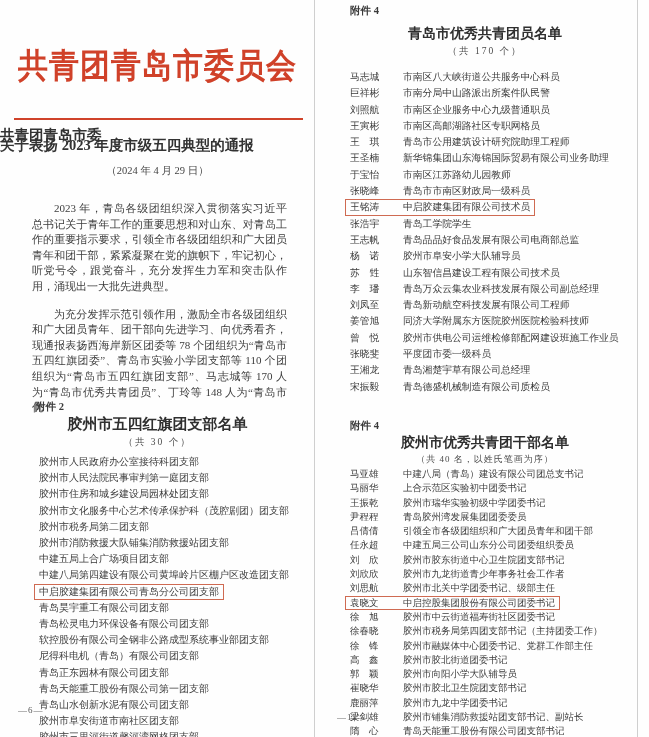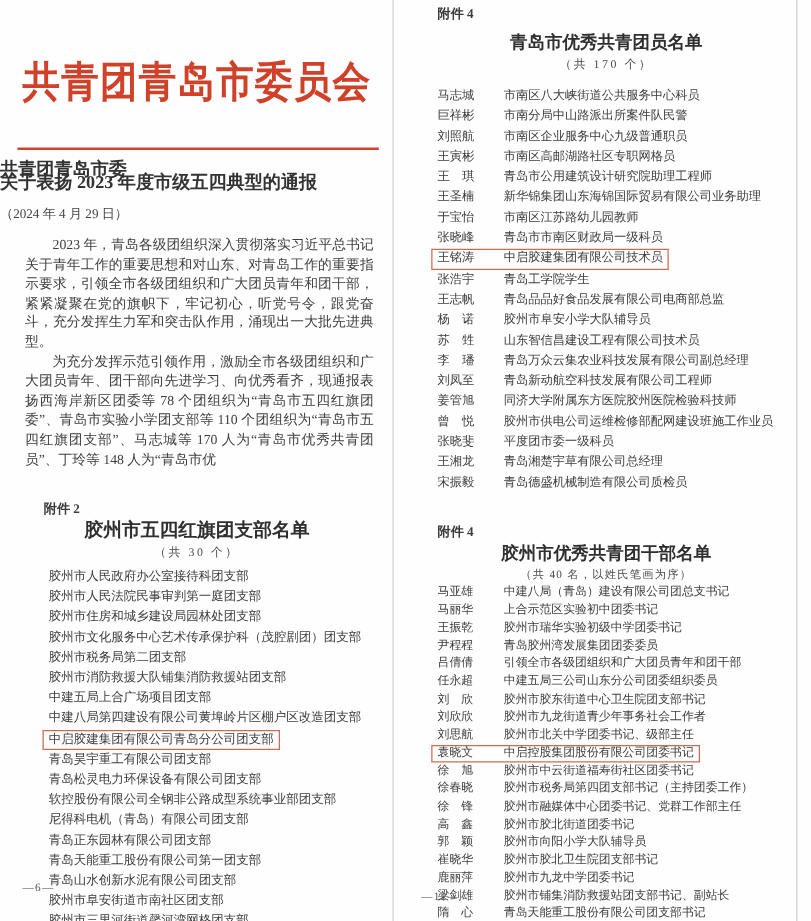--- a/index.html
+++ b/index.html
@@ -15,23 +15,23 @@
   .masthead{
     position:absolute;top:46px;left:0;width:100%;margin:0;text-align:center;
     font-size:30px;font-weight:700;color:#d04129;letter-spacing:1px;
     transform:scaleY(1.12);white-space:nowrap;
   }
   .docnum{position:absolute;top:100px;left:0;width:100%;text-align:center;font-size:10.5px;color:#4a4a4a;letter-spacing:1px;}
   .redrule{position:absolute;top:118px;left:14px;width:289px;height:2px;background:#d0432a;}
   .doc-title{position:absolute;left:0;width:100%;text-align:left;font-size:14.5px;font-weight:700;color:#333;}
   .doc-title.l1{top:126px;}
   .doc-title.l2{top:136px;}
-  .doc-date{position:absolute;top:164px;left:0;width:100%;font-size:10.5px;color:#444;}
+  .doc-date{position:absolute;top:164px;left:0;width:100%;text-align:center;font-size:10.5px;color:#444;}
   .doc-body{position:absolute;top:189px;left:20px;width:279px;}
-  .doc-body p{margin:0;font-size:11px;line-height:15.6px;text-align:justify;text-indent:2em;color:#3d3d3d;}
+  .doc-body p{margin:12px;font-size:11px;line-height:15.6px;text-align:justify;text-indent:2em;color:#3d3d3d;}
 
   
   .att-label{position:absolute;font-size:10.5px;font-weight:700;color:#3a3a3a;}
   .att-title{position:absolute;left:0;width:100%;text-align:center;font-weight:700;color:#2f2f2f;}
   .att-sub{position:absolute;left:0;width:100%;text-align:center;color:#4a4a4a;letter-spacing:2px;}
   .pagenum{position:absolute;font-size:9px;color:#555;letter-spacing:1px;}
 
   
   .frag-bl{left:0;top:395px;width:315px;height:342px;}
   .frag-bl .att-label{left:35px;top:5px;}

